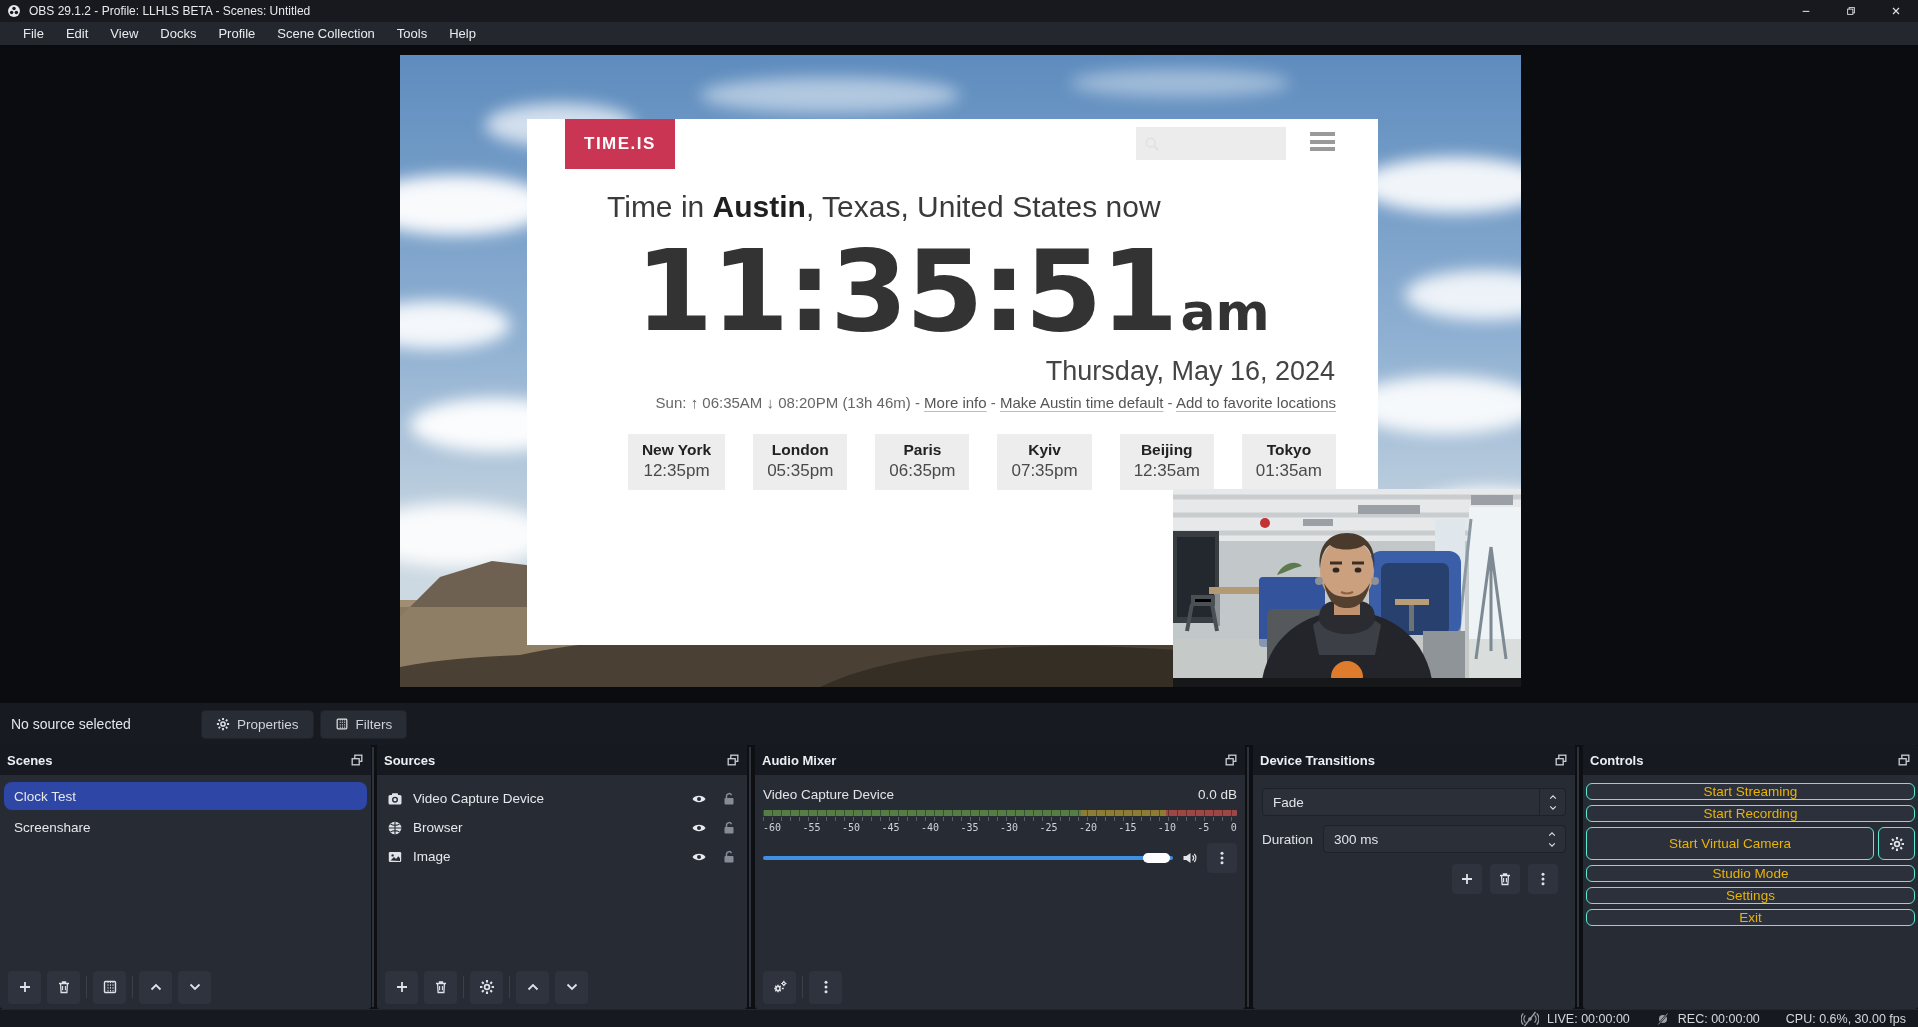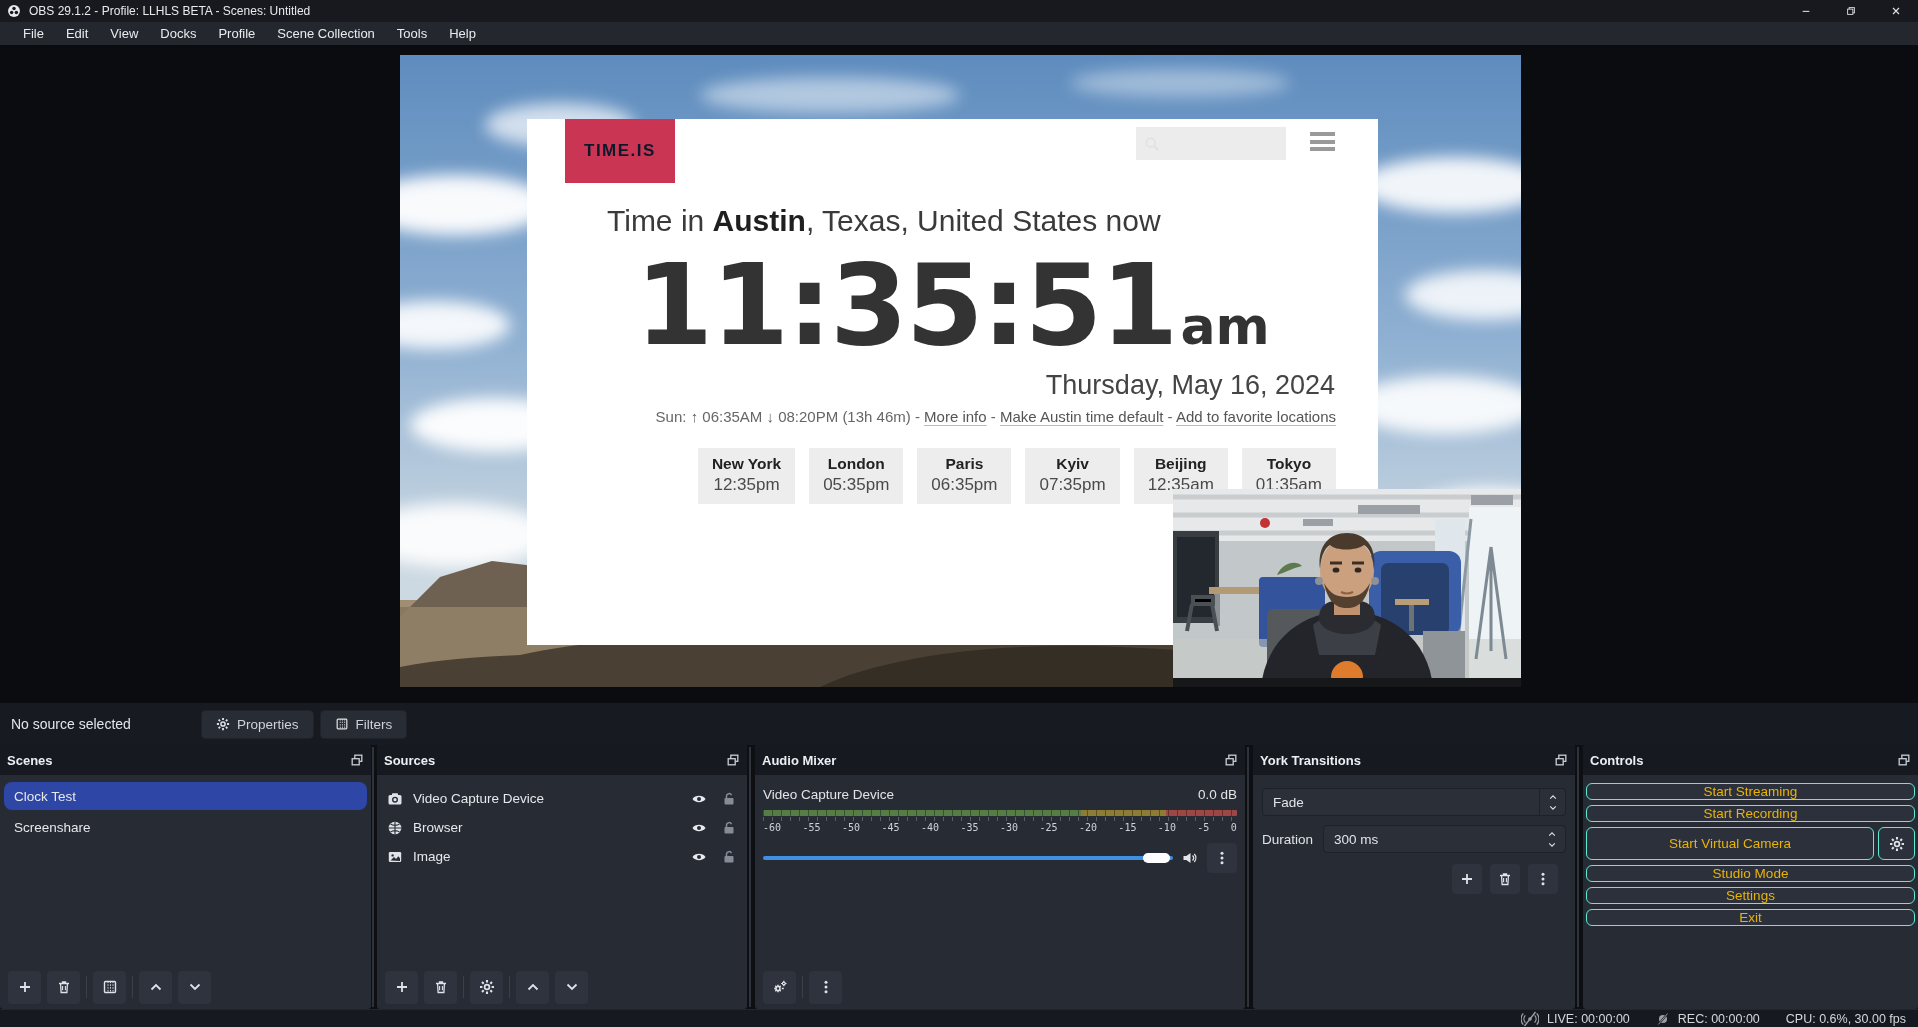--- a/index.html
+++ b/index.html
@@ -19,33 +19,33 @@
   .menuitem{font-size:13px;color:#e9ebee;padding:0 11px;height:23px;line-height:23px}
 
   
   .preview{position:absolute;left:0;top:45px;width:1918px;height:658px;background:#0b0c0f}
   .canvas{position:absolute;left:400px;top:10px;width:1121px;height:632px;overflow:hidden;background:#444}
   .bgimg{position:absolute;left:0;top:0;width:100%;height:100%}
 
   
   .page{position:absolute;left:127px;top:64px;width:851px;height:526px;background:#fff;overflow:hidden;color:#333}
   .page-inner{padding:0 42px}
-  .brand{display:inline-block;margin-left:38px;background:#ca3553;color:#0f172a;font-weight:bold;font-size:17px;letter-spacing:1.5px;padding:22px 19px}
+  .brand{display:inline-block;margin-left:38px;background:#ca3553;color:#ffffff;font-weight:bold;font-size:17px;letter-spacing:1.5px;padding:15px 19px}
   .searchbox{position:absolute;top:8px;right:92px;width:150px;height:33px;background:#ececec;display:flex;align-items:center;padding-left:8px;color:#8a8a8a}
   .burger{position:absolute;top:13px;right:43px;width:25px;height:19px;display:flex;flex-direction:column;justify-content:space-between}
   .burger span{display:block;height:4px;background:#9a9a9a}
   .h1{font-size:30px;color:#3a3a3a;margin:21px 0 0 38px;font-weight:normal}
   .h1 b{color:#1f1f1f}
   .clockrow{text-align:center;margin-top:2px;white-space:nowrap}
   .clock{font-family:"DejaVu Sans",sans-serif;font-weight:bold;font-size:112px;color:#333;letter-spacing:-2px}
   .ampm{font-family:"DejaVu Sans",sans-serif;font-weight:bold;font-size:52px;color:#333;margin-left:4px}
   .daterow{text-align:right;font-size:27px;color:#444;margin-top:0px;padding-right:1px}
   .sunrow{text-align:right;font-size:15px;color:#666;margin-top:7px;white-space:nowrap}
   .sunrow .lnk{color:#555;text-decoration:underline;text-decoration-color:#bbb;text-underline-offset:3px}
-  .cities{display:flex;justify-content:flex-end;gap:14px;margin-top:23px}
+  .cities{display:flex;justify-content:flex-end;gap:28px;margin-top:23px}
   .city{background:#ededed;text-align:center;padding:7px 14px 9px;min-width:84px}
   .cityname{font-size:15.5px;font-weight:bold;color:#222}
   .citytime{font-size:17px;color:#4a4a4a;margin-top:2px}
 
   
   .webcam{position:absolute;left:773px;top:434px;width:348px;height:198px;overflow:hidden}
 
   
   .selbar{position:absolute;left:0;top:703px;width:1918px;height:42px;background:#171a21;display:flex;align-items:center}
   .selbar .status{font-size:14px;color:#e3e5e9;margin-left:11px;width:190px}
@@ -599,21 +599,21 @@
         <div class="tbtn">
             <svg class="ic">
               <use href="#i-dots"></use>
             </svg>
           </div>
       </div>
     </section>
 
     <section class="panel p-trans">
       <div class="phead">
-        <span>York Transitions</span>
+        <span>Device Transitions</span>
         <svg class="ic ic14 pop">
             <use href="#i-pop"></use>
           </svg>
       </div>
       <div class="transbody">
         <div class="sel-box">
           <span class="val">Fade</span>
           <span class="spin bordered">
             <svg class="ic ic10">
                 <use href="#i-up"></use>

